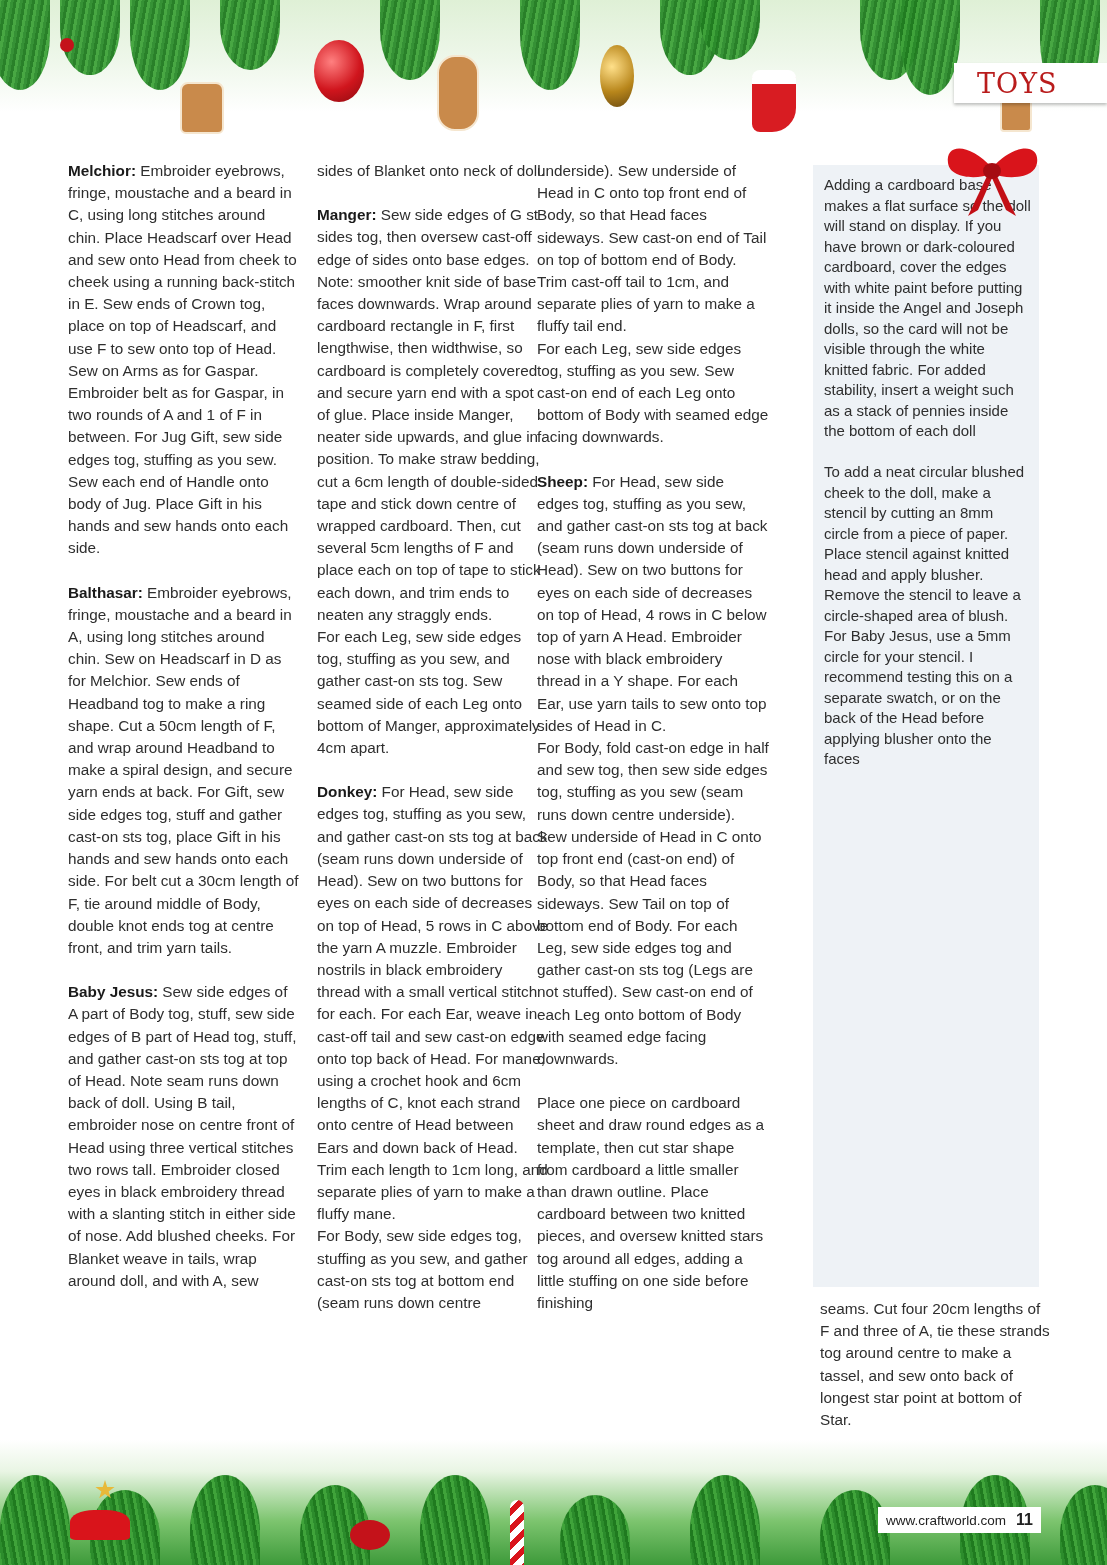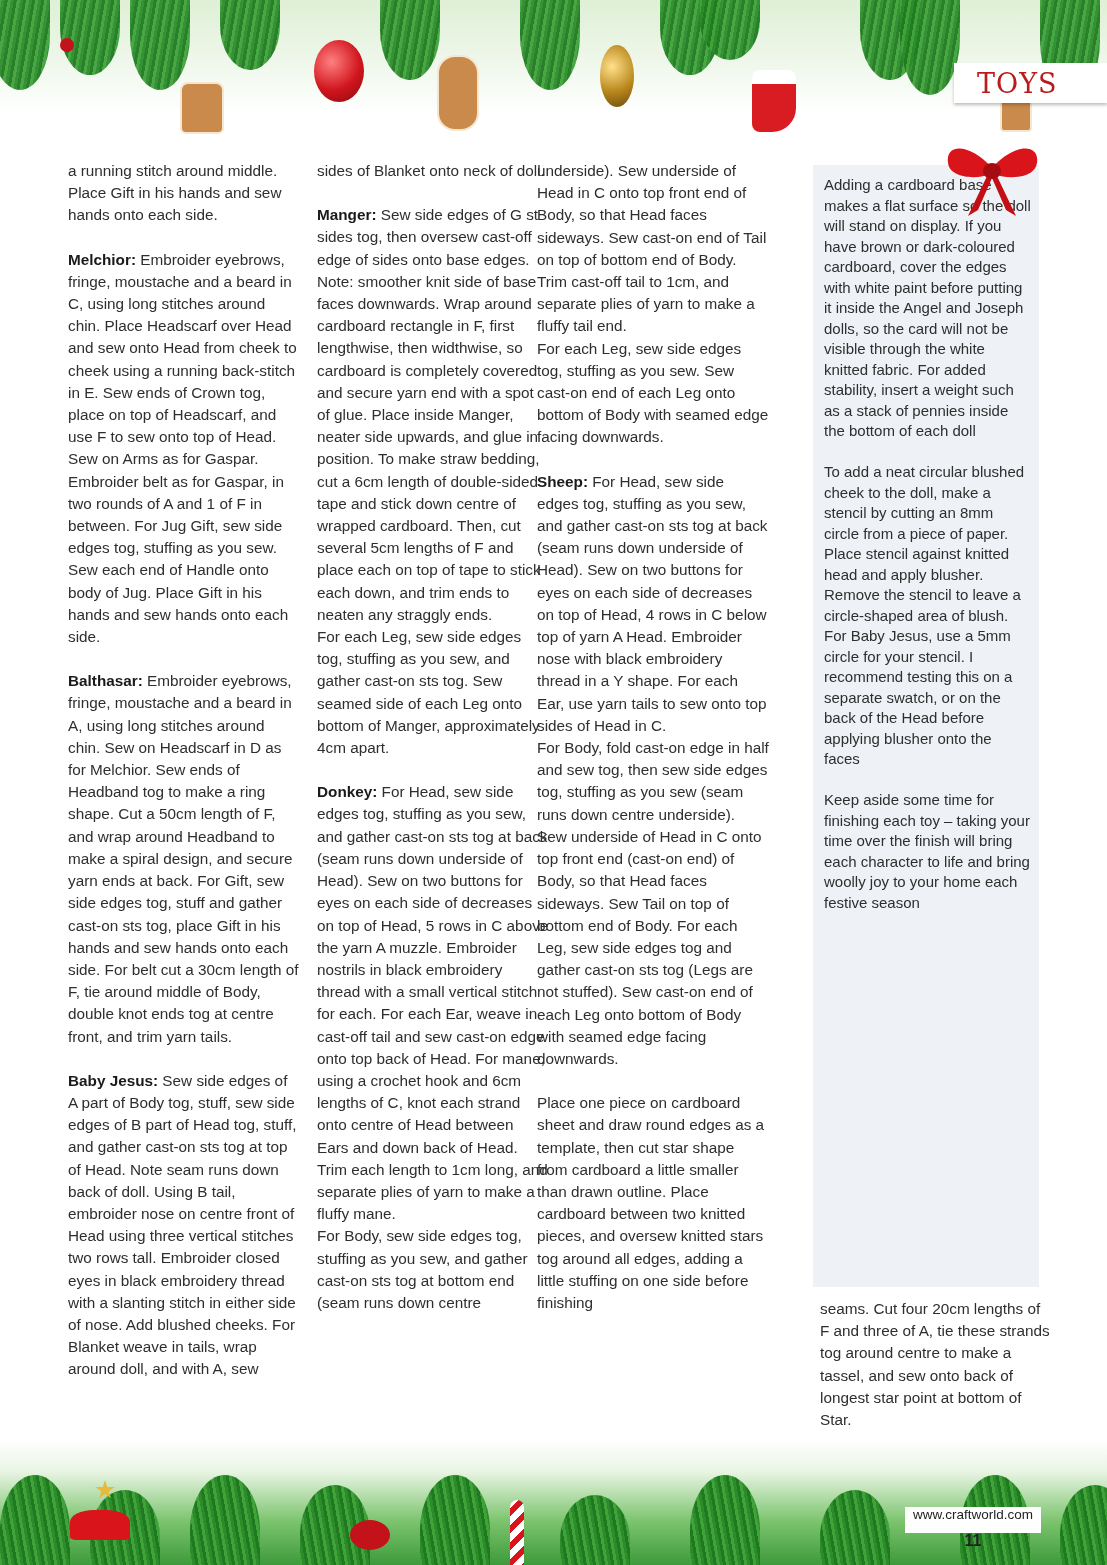--- a/index.html
+++ b/index.html
@@ -25,21 +25,21 @@
           padding:10px 8px 0 11px; font-size:15px; line-height:20.5px; color:#2e2e2e; }
   .tips h2 { margin:0 0 0 0; font-size:21px; line-height:21px; color:#1b7fc4; font-weight:bold; font-family:"DejaVu Sans", sans-serif; letter-spacing:-0.5px; }
   .tips p { margin:0 0 20.5px 0; }
   .bow { position:absolute; left:940px; top:138px; width:105px; height:80px; }
   #col4tail { position:absolute; left:820px; top:1298px; width:230px; font-size:15.3px; line-height:22.2px; color:#2e2e2e; }
   .footer-deco { position:absolute; left:0; bottom:0; width:1107px; height:125px; overflow:hidden;
      background: linear-gradient(0deg, #3d9a3a 0%, #7cc46e 35%, #e9f5e4 75%, #ffffff 100%); }
   .fbranch { position:absolute; bottom:-20px; width:70px; height:110px; border-radius:50% 50% 0 0;
      background: repeating-linear-gradient(80deg, #1f7a1f 0 3px, #3fa33a 3px 6px, #2c8c2c 6px 9px); }
   .footer-url { position:absolute; right:66px; bottom:32px; background:#fff; height:26px; padding:0 8px;
-     display:flex; align-items:center; gap:10px; font-size:13.5px; color:#222;flex-direction:column; }
+     display:flex; align-items:center; gap:10px; font-size:13.5px; color:#222; }
   .footer-url .num { font-weight:bold; font-size:16px; }
 </style>
 </head>
 <body>
 
 <div class="header-deco">
   <div class="branch" style="left:-10px"></div>
   <div class="branch" style="left:60px;height:95px"></div>
   <div class="branch" style="left:130px"></div>
   <div class="branch" style="left:220px;height:90px"></div>
@@ -55,21 +55,20 @@
   <div class="ornament" style="left:600px;top:45px;width:34px;height:62px;background:radial-gradient(circle at 35% 35%, #ffe08a, #b8861b 55%, #6a4a10)"></div>
   <div class="cookie" style="left:180px;top:82px;width:40px;height:48px;border-radius:8px 8px 6px 6px"></div>
   <div class="cookie" style="left:437px;top:55px;width:38px;height:72px;border-radius:18px"></div>
   <div style="position:absolute;left:752px;top:70px;width:44px;height:62px;background:#d81c22;border-radius:8px 8px 24px 8px;border-top:14px solid #fff;box-sizing:border-box"></div>
   <div class="cookie" style="left:1000px;top:98px;width:28px;height:30px;border-radius:4px"></div>
 </div>
 
 <div class="toys-tab">TOYS</div>
 
 <div class="col" id="col1">
-  <p><b></b><span>a running stitch around middle. Place Gift in his hands and sew hands onto each side.</span></p>
   <p><b>Melchior:</b><span> Embroider eyebrows, fringe, moustache and a beard in C, using long stitches around chin. Place Headscarf over Head and sew onto Head from cheek to cheek using a running back-stitch in E. Sew ends of Crown tog, place on top of Headscarf, and use F to sew onto top of Head. Sew on Arms as for Gaspar. Embroider belt as for Gaspar, in two rounds of A and 1 of F in between. For Jug Gift, sew side edges tog, stuffing as you sew. Sew each end of Handle onto body of Jug. Place Gift in his hands and sew hands onto each side.</span></p>
   <p><b>Balthasar:</b><span> Embroider eyebrows, fringe, moustache and a beard in A, using long stitches around chin. Sew on Headscarf in D as for Melchior. Sew ends of Headband tog to make a ring shape. Cut a 50cm length of F, and wrap around Headband to make a spiral design, and secure yarn ends at back. For Gift, sew side edges tog, stuff and gather cast-on sts tog, place Gift in his hands and sew hands onto each side. For belt cut a 30cm length of F, tie around middle of Body, double knot ends tog at centre front, and trim yarn tails.</span></p>
   <p><b>Baby Jesus:</b><span> Sew side edges of A part of Body tog, stuff, sew side edges of B part of Head tog, stuff, and gather cast-on sts tog at top of Head. Note seam runs down back of doll. Using B tail, embroider nose on centre front of Head using three vertical stitches two rows tall. Embroider closed eyes in black embroidery thread with a slanting stitch in either side of nose. Add blushed cheeks. For Blanket weave in tails, wrap around doll, and with A, sew</span></p>
 </div>
 
 <div class="col" id="col2">
   <p><span>sides of Blanket onto neck of doll.</span></p>
   <p class="tight"><b>Manger:</b><span> Sew side edges of G st sides tog, then oversew cast-off edge of sides onto base edges. Note: smoother knit side of base faces downwards. Wrap around cardboard rectangle in F, first lengthwise, then widthwise, so cardboard is completely covered and secure yarn end with a spot of glue. Place inside Manger, neater side upwards, and glue in position. To make straw bedding, cut a 6cm length of double-sided tape and stick down centre of wrapped cardboard. Then, cut several 5cm lengths of F and place each on top of tape to stick each down, and trim ends to neaten any straggly ends.</span></p>
   <p>For each Leg, sew side edges tog, stuffing as you sew, and gather cast-on sts tog. Sew seamed side of each Leg onto bottom of Manger, approximately 4cm apart.</p>
   <p class="tight"><b>Donkey:</b><span> For Head, sew side edges tog, stuffing as you sew, and gather cast-on sts tog at back (seam runs down underside of Head). Sew on two buttons for eyes on each side of decreases on top of Head, 5 rows in C above the yarn A muzzle. Embroider nostrils in black embroidery thread with a small vertical stitch for each. For each Ear, weave in cast-off tail and sew cast-on edge onto top back of Head. For mane, using a crochet hook and 6cm lengths of C, knot each strand onto centre of Head between Ears and down back of Head. Trim each length to 1cm long, and separate plies of yarn to make a fluffy mane.</span></p>
@@ -80,21 +79,20 @@
   <p class="tight"><span>underside). Sew underside of Head in C onto top front end of Body, so that Head faces sideways. Sew cast-on end of Tail on top of bottom end of Body. Trim cast-off tail to 1cm, and separate plies of yarn to make a fluffy tail end.</span></p>
   <p>For each Leg, sew side edges tog, stuffing as you sew. Sew cast-on end of each Leg onto bottom of Body with seamed edge facing downwards.</p>
   <p class="tight"><b>Sheep:</b><span> For Head, sew side edges tog, stuffing as you sew, and gather cast-on sts tog at back (seam runs down underside of Head). Sew on two buttons for eyes on each side of decreases on top of Head, 4 rows in C below top of yarn A Head. Embroider nose with black embroidery thread in a Y shape. For each Ear, use yarn tails to sew onto top sides of Head in C.</span></p>
   <p>For Body, fold cast-on edge in half and sew tog, then sew side edges tog, stuffing as you sew (seam runs down centre underside). Sew underside of Head in C onto top front end (cast-on end) of Body, so that Head faces sideways. Sew Tail on top of bottom end of Body. For each Leg, sew side edges tog and gather cast-on sts tog (Legs are not stuffed). Sew cast-on end of each Leg onto bottom of Body with seamed edge facing downwards.</p>
   <p>Place one piece on cardboard sheet and draw round edges as a template, then cut star shape from cardboard a little smaller than drawn outline. Place cardboard between two knitted pieces, and oversew knitted stars tog around all edges, adding a little stuffing on one side before finishing</p>
 </div>
 
 <div class="tips">
   <p>Adding a cardboard base makes a flat surface so the doll will stand on display. If you have brown or dark-coloured cardboard, cover the edges with white paint before putting it inside the Angel and Joseph dolls, so the card will not be visible through the white knitted fabric. For added stability, insert a weight such as a stack of pennies inside the bottom of each doll</p>
   <p>To add a neat circular blushed cheek to the doll, make a stencil by cutting an 8mm circle from a piece of paper. Place stencil against knitted head and apply blusher. Remove the stencil to leave a circle-shaped area of blush. For Baby Jesus, use a 5mm circle for your stencil. I recommend testing this on a separate swatch, or on the back of the Head before applying blusher onto the faces</p>
-  <p>Keep aside some time for finishing each toy – taking your time over the finish will bring each character to life and bring woolly joy to your home each festive season</p>
 </div>
 
 <svg class="bow" viewBox="0 0 105 80">
   <path d="M52 30 C30 5, 5 5, 8 25 C10 40, 35 42, 52 36 Z" fill="#d9141b"></path>
   <path d="M52 30 C74 5, 100 5, 97 25 C95 40, 70 42, 52 36 Z" fill="#d9141b"></path>
   <path d="M48 36 L28 78 L38 72 L52 40 Z" fill="#c20f16"></path>
   <path d="M56 36 L76 78 L66 72 L52 40 Z" fill="#c20f16"></path>
   <ellipse cx="52" cy="33" rx="9" ry="8" fill="#a50c12"></ellipse>
 </svg>
 

